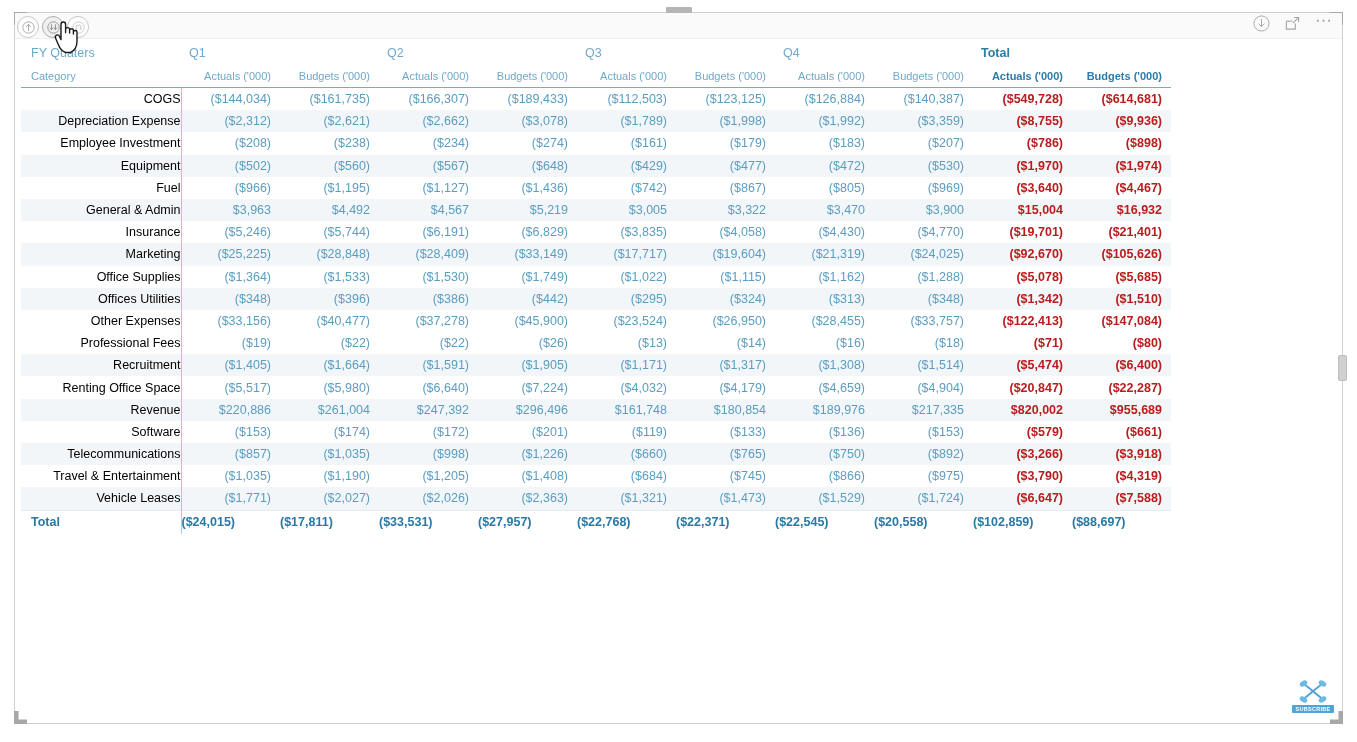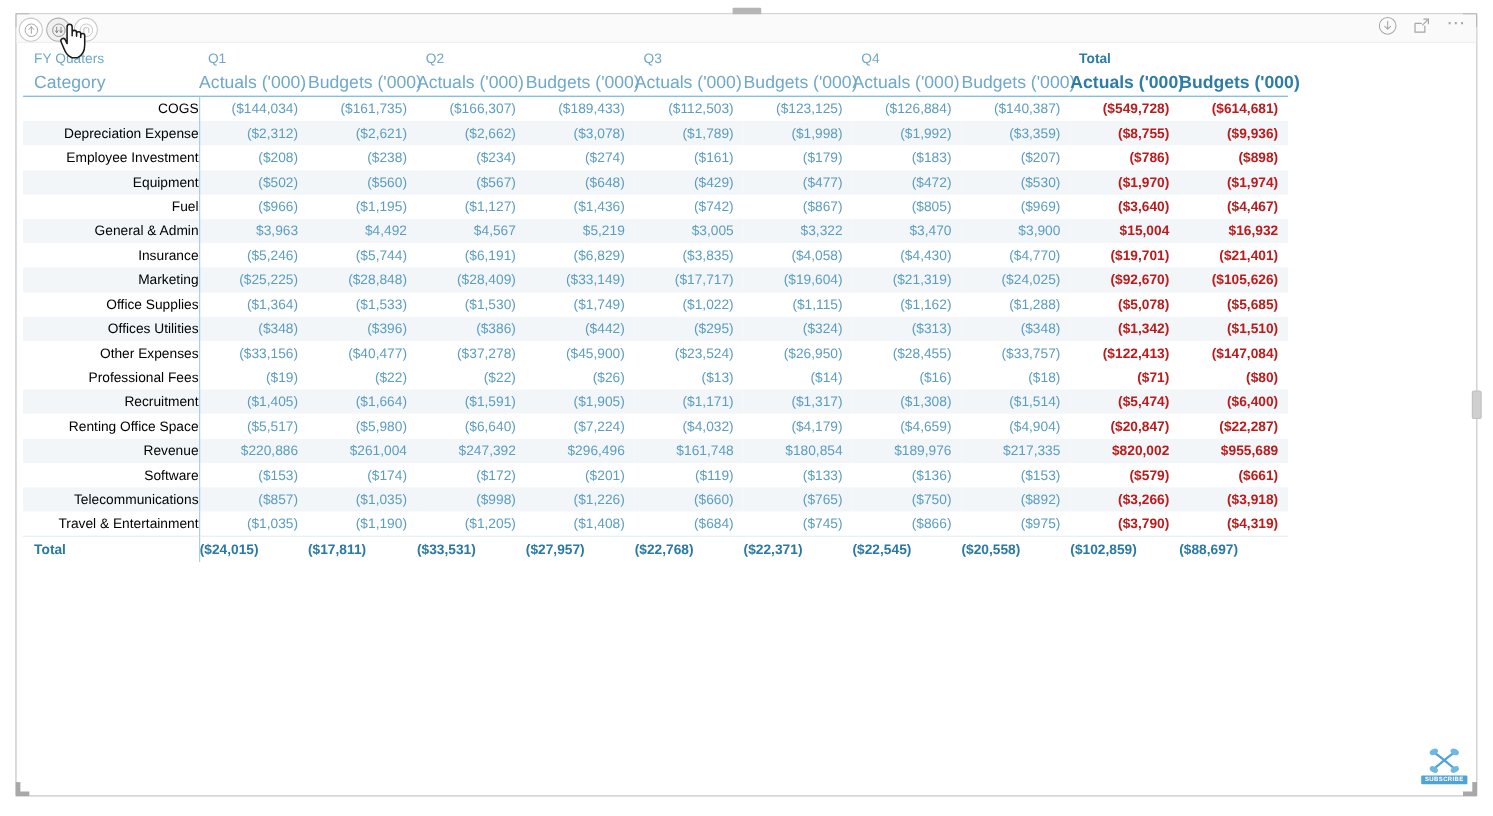--- a/index.html
+++ b/index.html
@@ -187,21 +187,21 @@
     color: #6fa8c8;
     padding-left: 10px;
   }
   tr.hdr-quarters th.total-head {
     color: #2e7ca6;
     font-weight: bold;
   }
 
   tr.hdr-measures th {
     height: 23px;
-    font-size: 16px;
+    font-size: 11px;
     color: #6fa8c8;
     text-align: right;
     padding-right: 9px;
     vertical-align: middle;
     border-bottom: 1.5px solid #6ab0d6;
   }
   tr.hdr-measures th.cat-head {
     text-align: left;
     padding-left: 10px;
     padding-right: 0;
@@ -626,20 +626,33 @@
               <td>($1,190)</td>
               <td>($1,205)</td>
               <td>($1,408)</td>
               <td>($684)</td>
               <td>($745)</td>
               <td>($866)</td>
               <td>($975)</td>
               <td class="total-col">($3,790)</td>
               <td class="total-col">($4,319)</td>
             </tr>
+            <tr class="data-row alt">
+              <td class="cat-cell">Vehicle Leases</td>
+              <td>($1,771)</td>
+              <td>($2,027)</td>
+              <td>($2,026)</td>
+              <td>($2,363)</td>
+              <td>($1,321)</td>
+              <td>($1,473)</td>
+              <td>($1,529)</td>
+              <td>($1,724)</td>
+              <td class="total-col">($6,647)</td>
+              <td class="total-col">($7,588)</td>
+            </tr>
             <tr class="total-row">
               <td class="cat-cell">Total</td>
               <td>($24,015)</td>
               <td>($17,811)</td>
               <td>($33,531)</td>
               <td>($27,957)</td>
               <td>($22,768)</td>
               <td>($22,371)</td>
               <td>($22,545)</td>
               <td>($20,558)</td>

